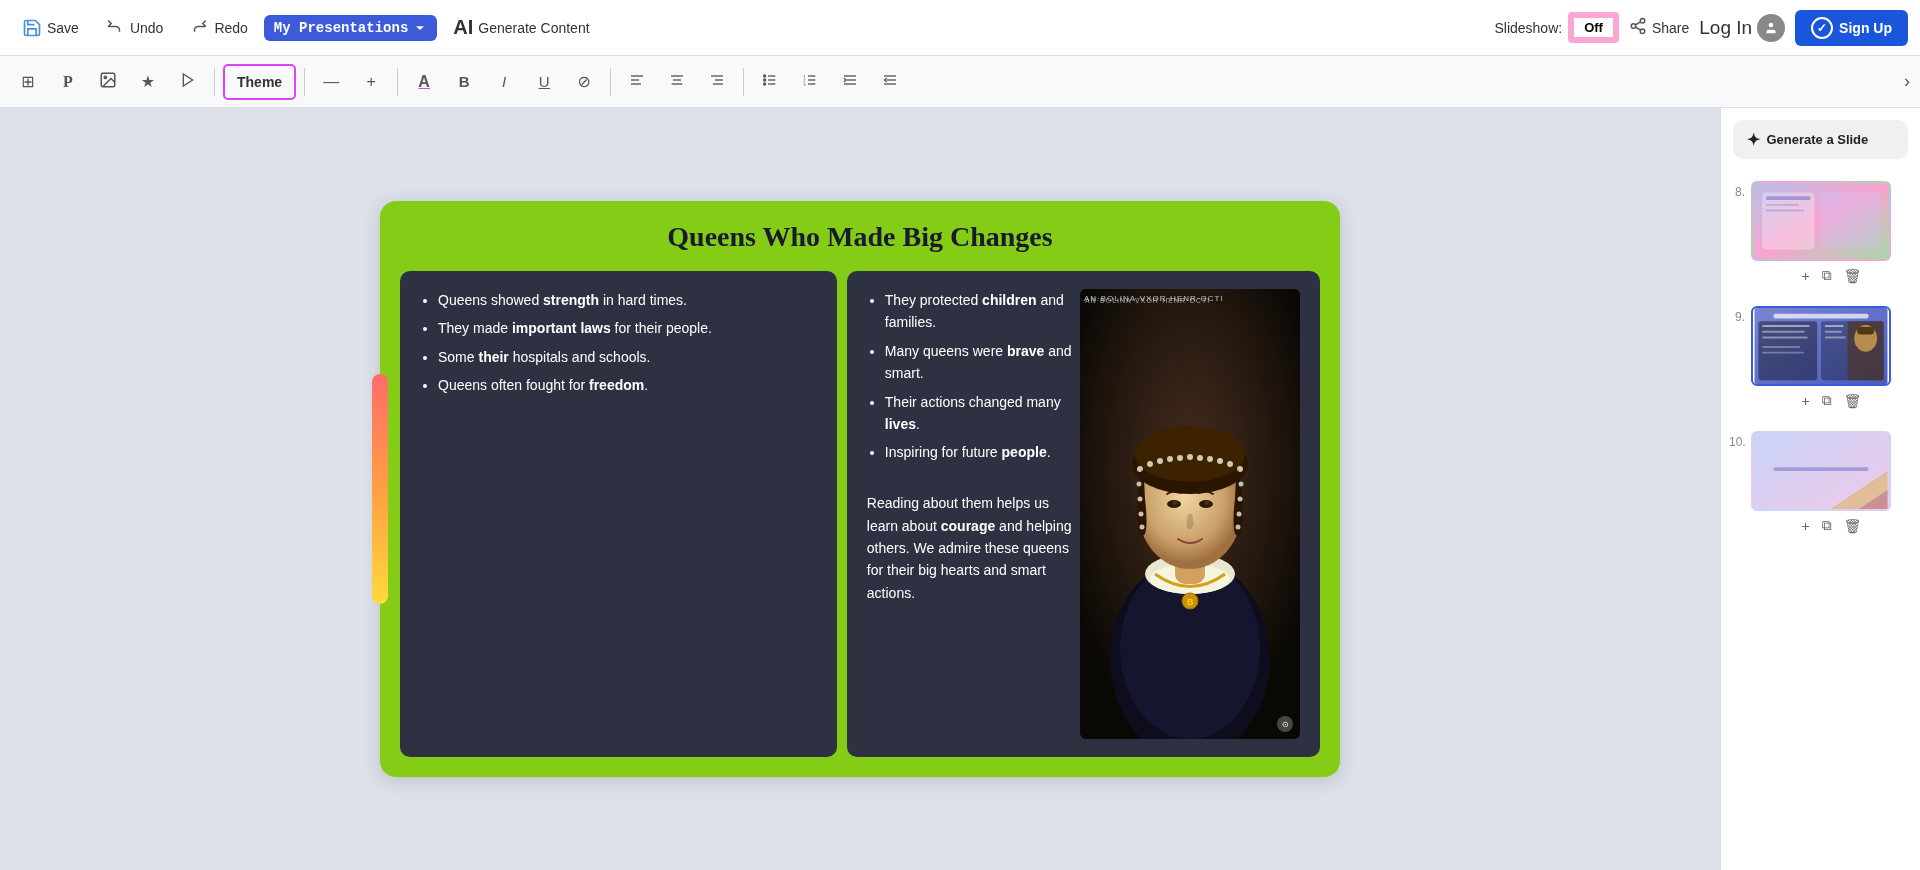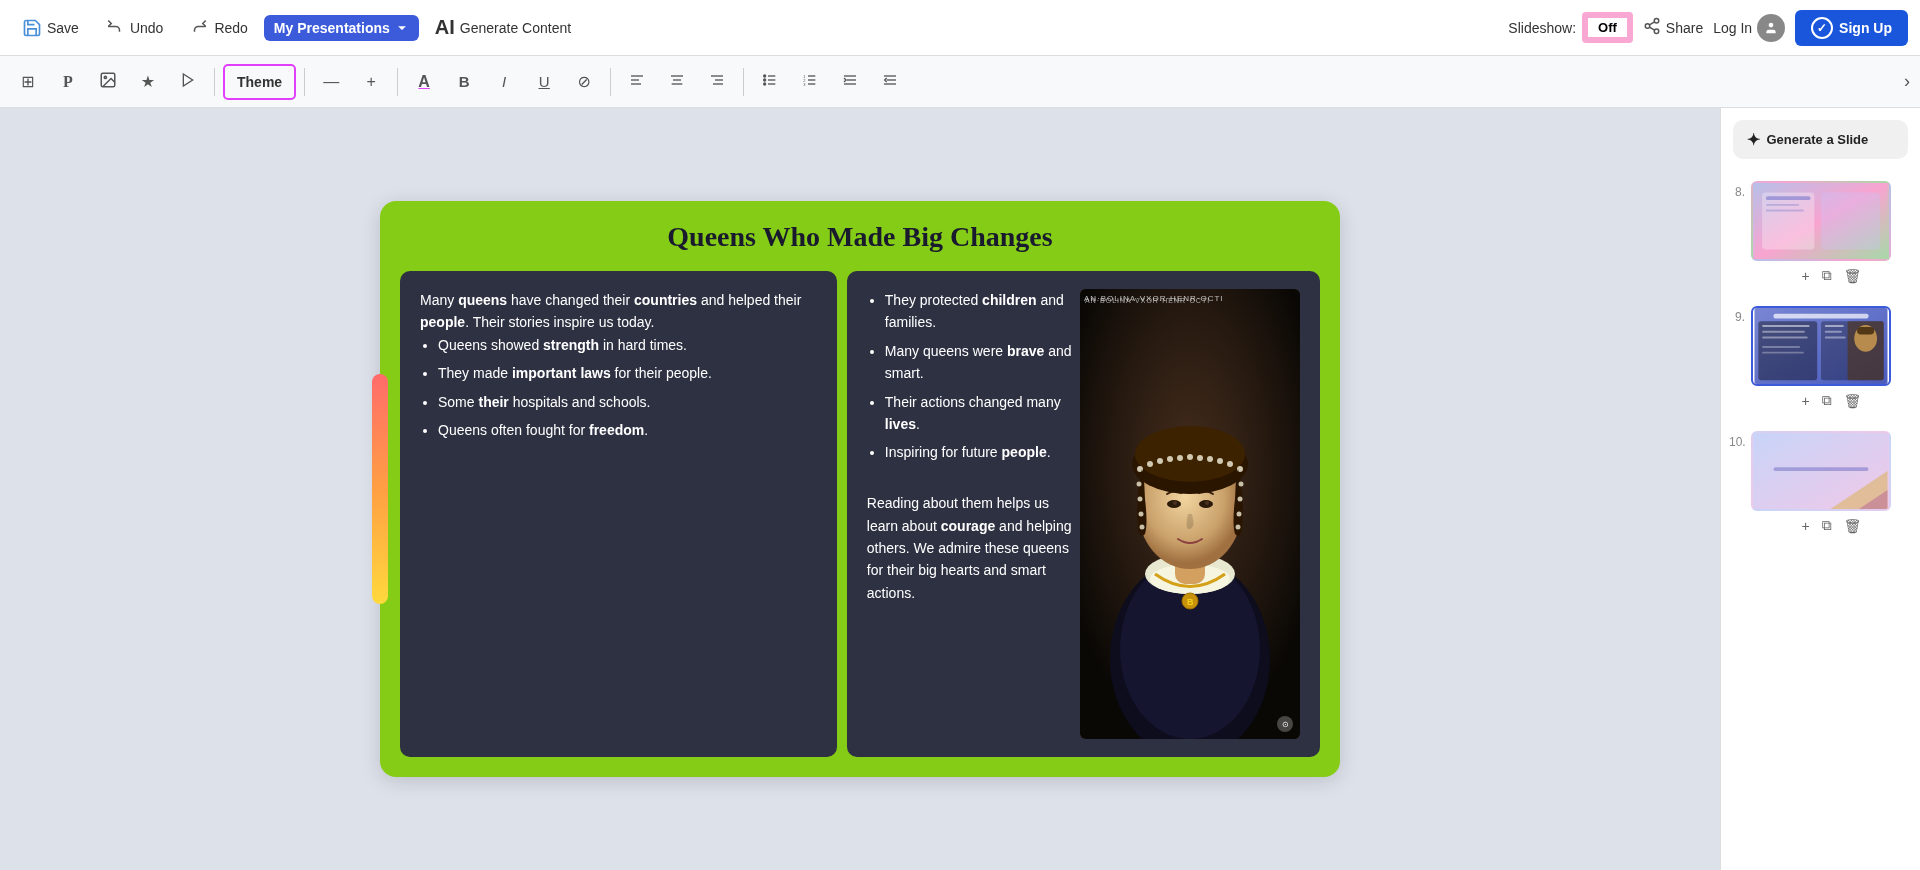--- a/index.html
+++ b/index.html
@@ -11,33 +11,33 @@
       height: 56px; padding: 0 12px; gap: 6px;
       border-bottom: 1px solid #ddd; flex-shrink: 0;
     }
     .toolbar-btn {
       display: flex; align-items: center; gap: 5px;
       padding: 5px 10px; border-radius: 6px; cursor: pointer;
       font-size: 14px; border: none; background: transparent;
       color: #333; font-weight: 500;
     }
     .toolbar-btn.primary {
-      background: #3b5bdb; color: #fff; font-weight: 700;
+      background: #3b5bdb; color: #fff; font-weight: 700; font-family: Liberation Mono, monospace;
     }
     .toolbar-icon { width: 20px; height: 20px; display: inline-flex; align-items: center; justify-content: center; }
     .save-icon { color: #4a90d9; font-size: 18px; }
 
     .toolbar-right { margin-left: auto; display: flex; align-items: center; gap: 10px; }
     .slideshow-group { display: flex; align-items: center; gap: 6px; font-size: 14px; color: #333; }
     .slideshow-toggle {
       border: 6px solid #f9a8d4; border-radius: 4px; padding: 2px 10px;
       font-size: 13px; font-weight: 600; cursor: pointer; background: transparent;
     }
     .share-btn { display: flex; align-items: center; gap: 5px; font-size: 14px; cursor: pointer; color: #333; background: none; border: none; }
-    .login-btn { font-size: 14px; cursor: pointer; background: none; border: none; color: #333; display: flex; align-items: center; gap: 5px; }
+    .login-btn { font-size: 19px; cursor: pointer; background: none; border: none; color: #333; display: flex; align-items: center; gap: 5px; }
     .avatar-circle { width: 28px; height: 28px; border-radius: 50%; background: #888; display: inline-flex; align-items: center; justify-content: center; color: #fff; font-size: 13px; }
     .signup-btn { background: #1a56db; color: #fff; border: none; border-radius: 6px; padding: 7px 16px; font-size: 14px; font-weight: 700; cursor: pointer; display: flex; align-items: center; gap: 6px; }
     .checkmark-circle { width: 22px; height: 22px; border-radius: 50%; border: 2.5px solid #fff; display: inline-flex; align-items: center; justify-content: center; font-size: 12px; }
 
     
     .secondary-toolbar {
       display: flex; align-items: center; background: #f8f9fa;
       height: 52px; padding: 0 10px; gap: 4px;
       border-bottom: 1px solid #ddd; flex-shrink: 0;
     }
@@ -380,23 +380,20 @@
 <div class="main-area">
 
   <div class="slide-canvas-area">
     <div class="slide-wrapper">
       <div class="color-accent"></div>
       <h1 class="slide-title">Queens Who Made Big Changes</h1>
 
       <div class="slide-content">
 
         <div class="slide-left-col">
-          <p>
-            Many <strong>queens</strong> have changed their <strong>countries</strong> and helped their <strong>people</strong>. Their stories inspire us today.
-          </p>
           <ul class="slide-list">
             <li>Queens showed <strong>strength</strong> in hard times.</li>
             <li>They made <strong>important laws</strong> for their people.</li>
             <li>Some <strong>their</strong> hospitals and schools.</li>
             <li>Queens often fought for <strong>freedom</strong>.</li>
           </ul>
         </div>
 
         <div class="slide-right-col">
           <div class="slide-text-block">

